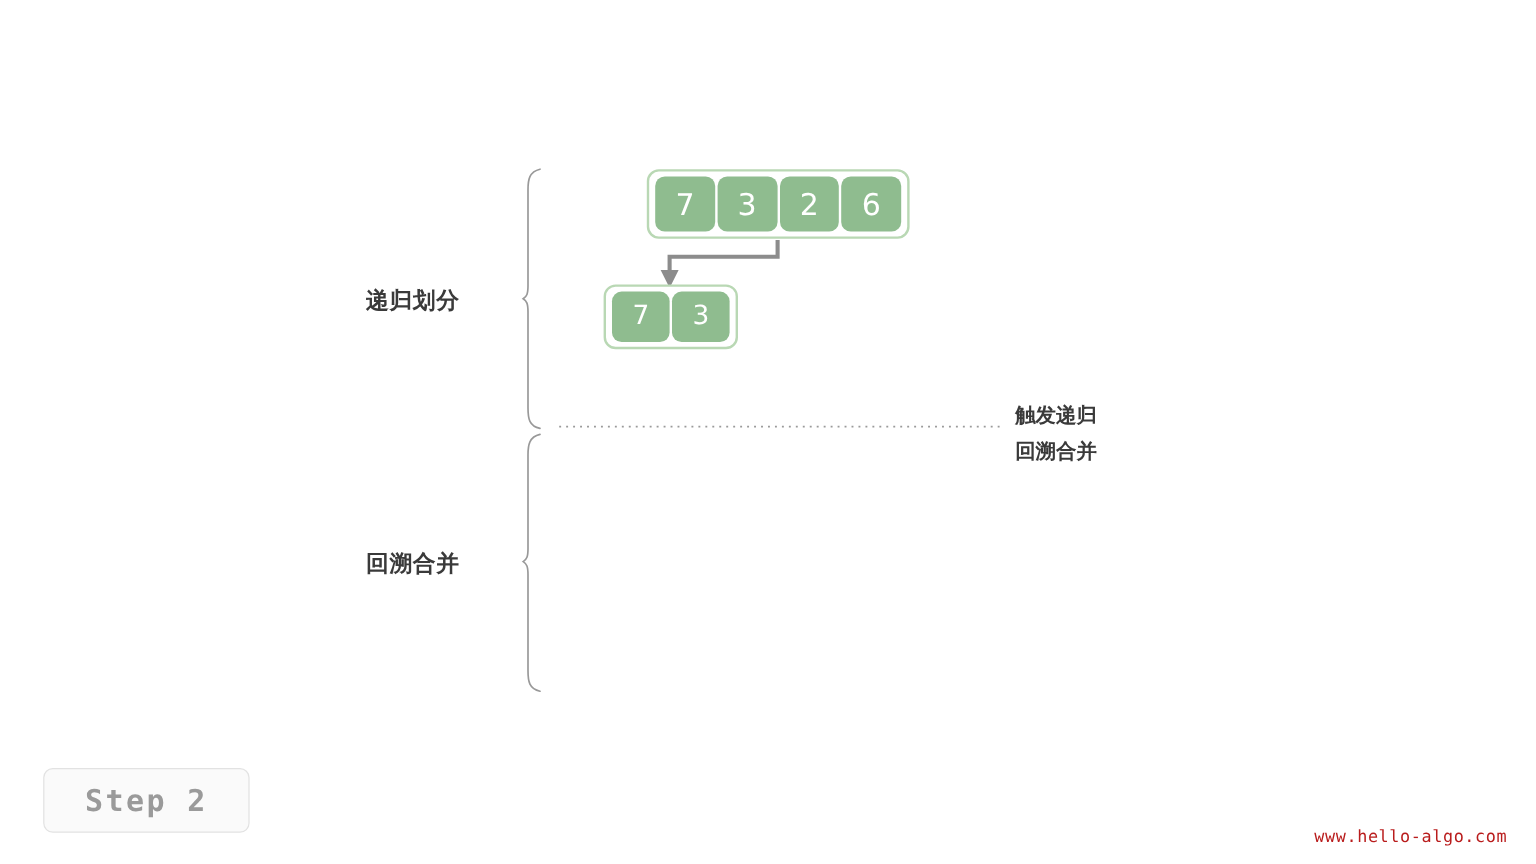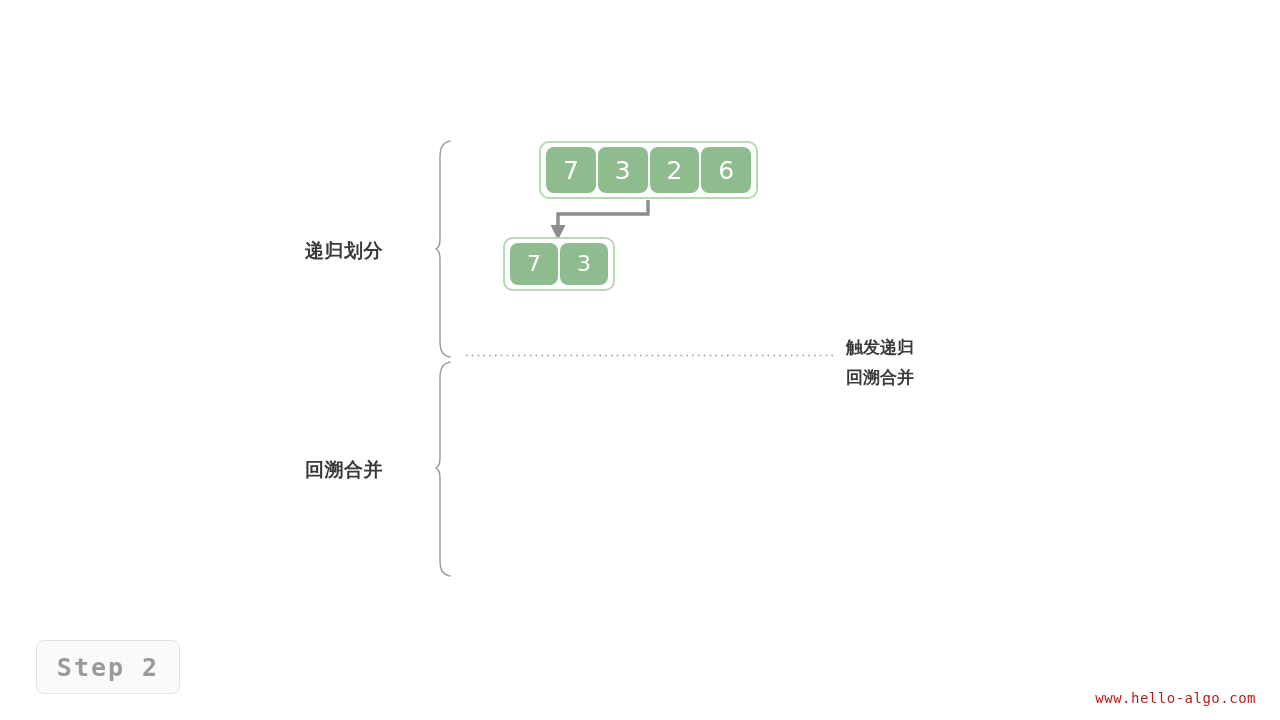--- a/index.html
+++ b/index.html
@@ -91,21 +91,21 @@
     line-height: 30px;
     white-space: nowrap;
     user-select: none;
   }
 
   
   #step-badge {
     position: absolute;
     left: 36px;
     top: 640px;
-    width: 144px;
+    width: 172px;
     height: 54px;
     box-sizing: border-box;
     border: 1px solid #e2e2e2;
     border-radius: 8px;
     background: #fafafa;
     display: flex;
     align-items: center;
     justify-content: center;
     font-family: "DejaVu Sans Mono", "Liberation Mono", monospace;
     font-weight: 700;

